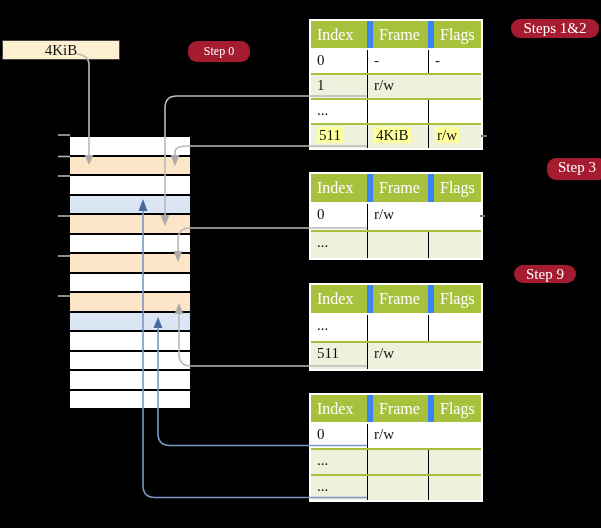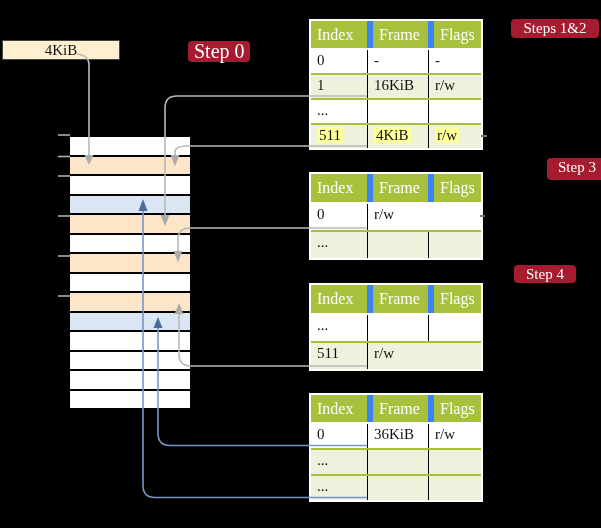--- a/index.html
+++ b/index.html
@@ -10,24 +10,24 @@
   }
   
   #box-4kib {
     position:absolute; left:2px; top:40px; width:118px; height:20px;
     background:var(--box-cream); border:1px solid #444;
     text-align:center; line-height:18px; font-size:15px; color:#111;
   }
   
   .badge {
     position:absolute; background:var(--badge-red); color:#fff;
-    border-radius:4px; text-align:center; font-size:15px;
+    border-radius:9px; text-align:center; font-size:15px;
     padding:0 6px; white-space:nowrap;
   }
-  #badge-step0   { left:188px; top:41px;  width:62px; height:21px; line-height:21px; font-size:20px; }
+  #badge-step0   { left:188px; top:41px;  width:62px; height:21px; line-height:21px; font-size:12px; }
   #badge-steps12 { left:511px; top:19px;  width:88px; height:19px; line-height:19px; }
   #badge-step3   { left:519px; top:158px; width:60px; height:22px; line-height:18px;margin-left:28px; }
   #badge-step4   { left:514px; top:265px; width:62px; height:18px; line-height:18px; }
   
   .mrow { position:absolute; left:70px; width:120px; height:17.5px; }
   .mrow.white  { background:#ffffff; }
   .mrow.orange { background:var(--mem-orange); }
   .mrow.blue   { background:var(--mem-blue); }
   
   .ptable {
@@ -72,21 +72,21 @@
   <div class="badge" id="badge-step0">
     <span>Step 0</span>
   </div>
   <div class="badge" id="badge-steps12">
     <span>Steps 1&amp;2</span>
   </div>
   <div class="badge" id="badge-step3">
     <span>Step 3</span>
   </div>
   <div class="badge" id="badge-step4">
-    <span>Step 4</span>
+    <span>Step 9</span>
   </div>
 
   <div id="memory">
       <div class="mrow white" style="top: 137px;"></div>
       <div class="mrow orange" style="top: 156.5px;"></div>
       <div class="mrow white" style="top: 176px;"></div>
       <div class="mrow blue" style="top: 195.5px;"></div>
       <div class="mrow orange" style="top: 215px;"></div>
       <div class="mrow white" style="top: 234.5px;"></div>
       <div class="mrow orange" style="top: 254px;"></div>
@@ -105,21 +105,20 @@
         <div class="th c1">Frame</div>
         <div class="th c2">Flags</div>
       </div>
       <div class="tr first">
         <div class="td c0">0</div>
         <div class="td c1">-</div>
         <div class="td c2">-</div>
       </div>
       <div class="tr band">
         <div class="td c0">1</div>
-        <div class="td c1">16KiB</div>
         <div class="td c2">r/w</div>
       </div>
       <div class="tr">
         <div class="td c0">...</div>
         <div class="td c1"></div>
         <div class="td c2"></div>
       </div>
       <div class="tr band">
         <div class="td c0"><span class="hl">511</span></div>
         <div class="td c1"><span class="hl">4KiB</span></div>
@@ -159,21 +158,20 @@
       </div>
     </div>
   <div class="ptable t4">
       <div class="thead">
         <div class="th c0">Index</div>
         <div class="th c1">Frame</div>
         <div class="th c2">Flags</div>
       </div>
       <div class="tr first">
         <div class="td c0">0</div>
-        <div class="td c1">36KiB</div>
         <div class="td c2">r/w</div>
       </div>
       <div class="tr band">
         <div class="td c0">...</div>
         <div class="td c1"></div>
         <div class="td c2"></div>
       </div>
       <div class="tr band">
         <div class="td c0">...</div>
         <div class="td c1"></div>

